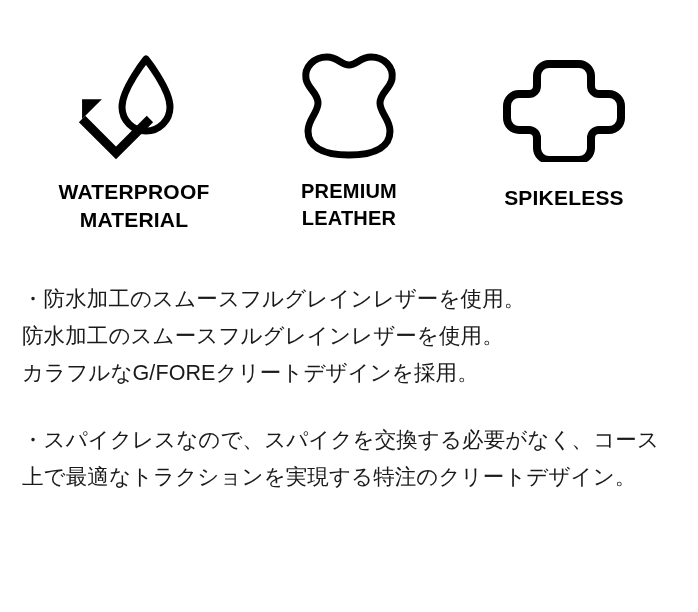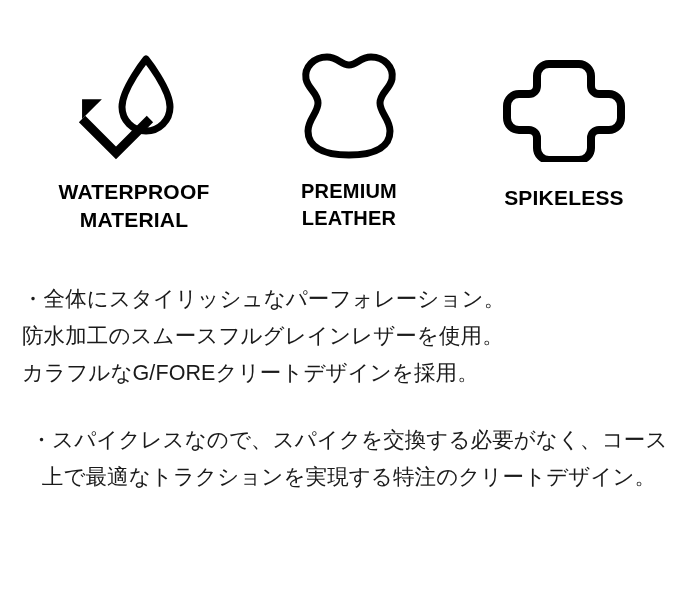--- a/index.html
+++ b/index.html
@@ -62,21 +62,20 @@
   .para {
     font-size: 21.5px;
     line-height: 1.73;
     letter-spacing: 0.1px;
     color: #1a1a1a;
     font-family: "Liberation Sans", "DejaVu Sans", sans-serif;
     font-weight: 500;
   }
   .para + .para {
     margin-top: 30px;
-    text-align: center;
   }
   .para .line {
     display: block;
     white-space: nowrap;
   }
 </style>
 </head>
 <body>
 
 <div class="page">
@@ -118,21 +117,21 @@
         </svg>
       </div>
       <div class="feature-label">SPIKELESS</div>
     </div>
 
   </div>
 
   <div class="body-copy">
 
     <div class="para">
-      <span class="line">・全体にスタイリッシュなパーフォレーション。</span>
+      <span class="line">・防水加工のスムースフルグレインレザーを使用。</span>
       <span class="line">防水加工のスムースフルグレインレザーを使用。</span>
       <span class="line">カラフルなG/FOREクリートデザインを採用。</span>
     </div>
 
     <div class="para">
       <span class="line">・スパイクレスなので、スパイクを交換する必要がなく、コース</span>
       <span class="line">上で最適なトラクションを実現する特注のクリートデザイン。</span>
     </div>
 
   </div>

